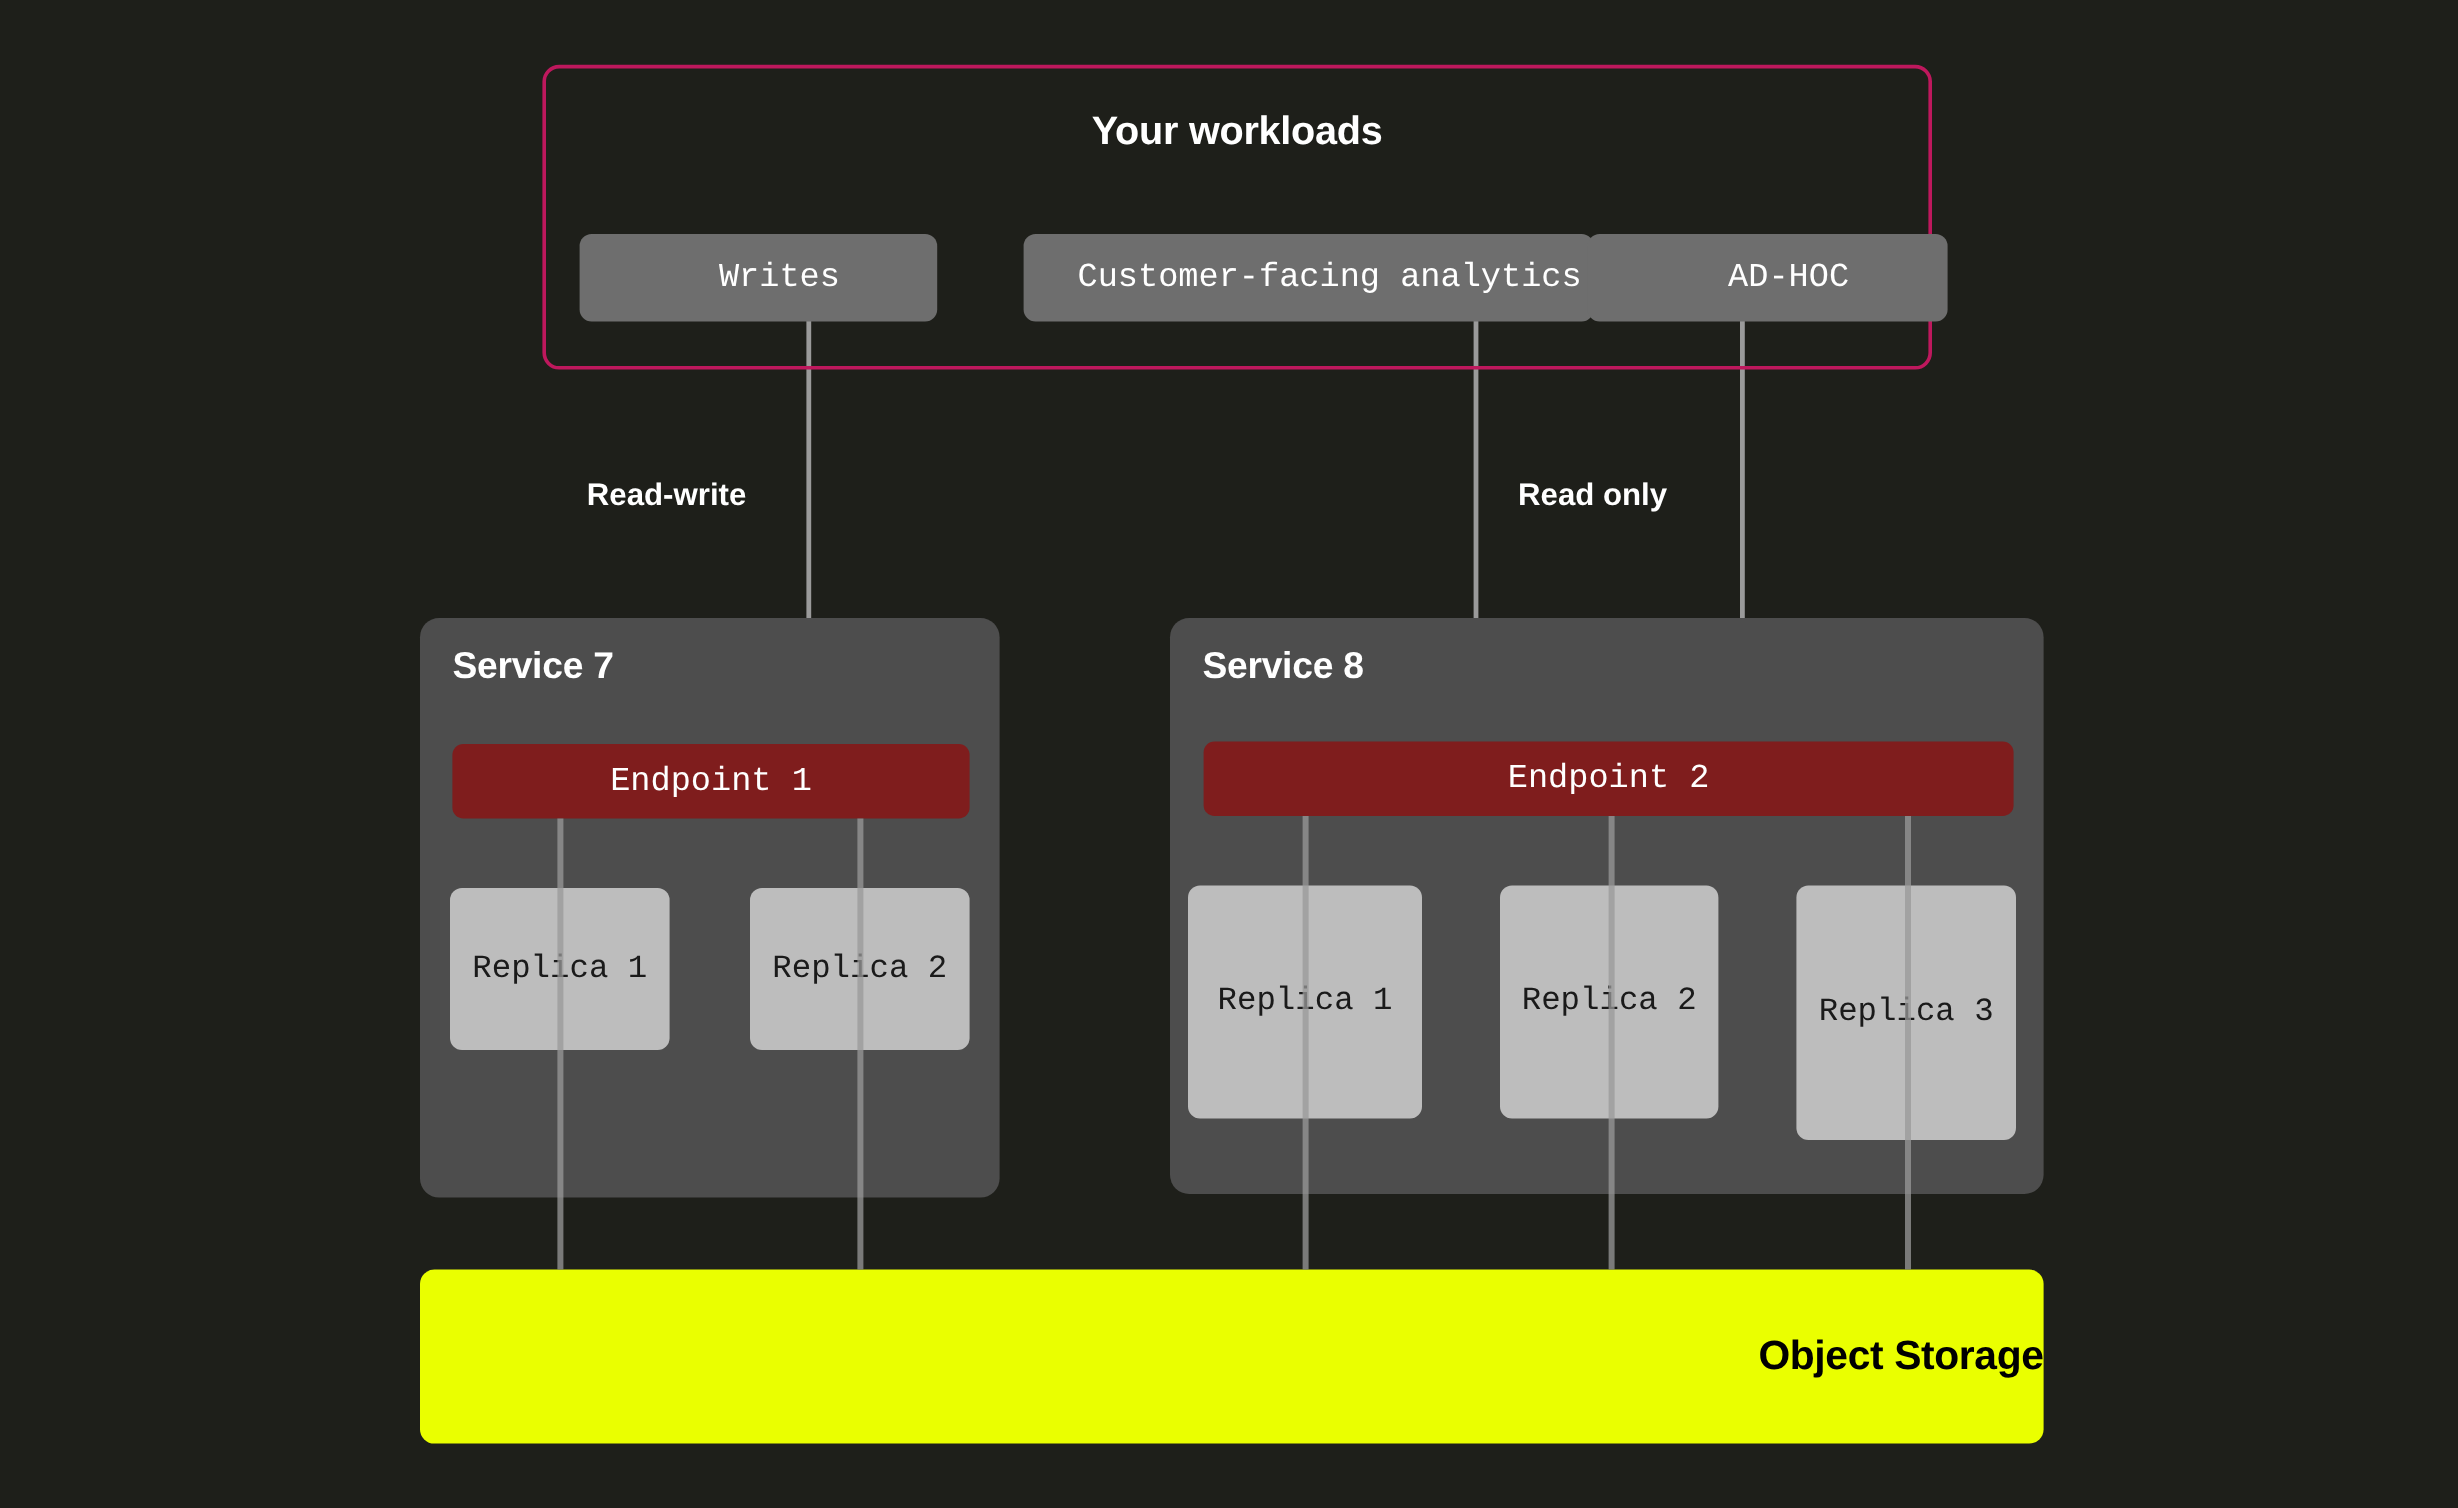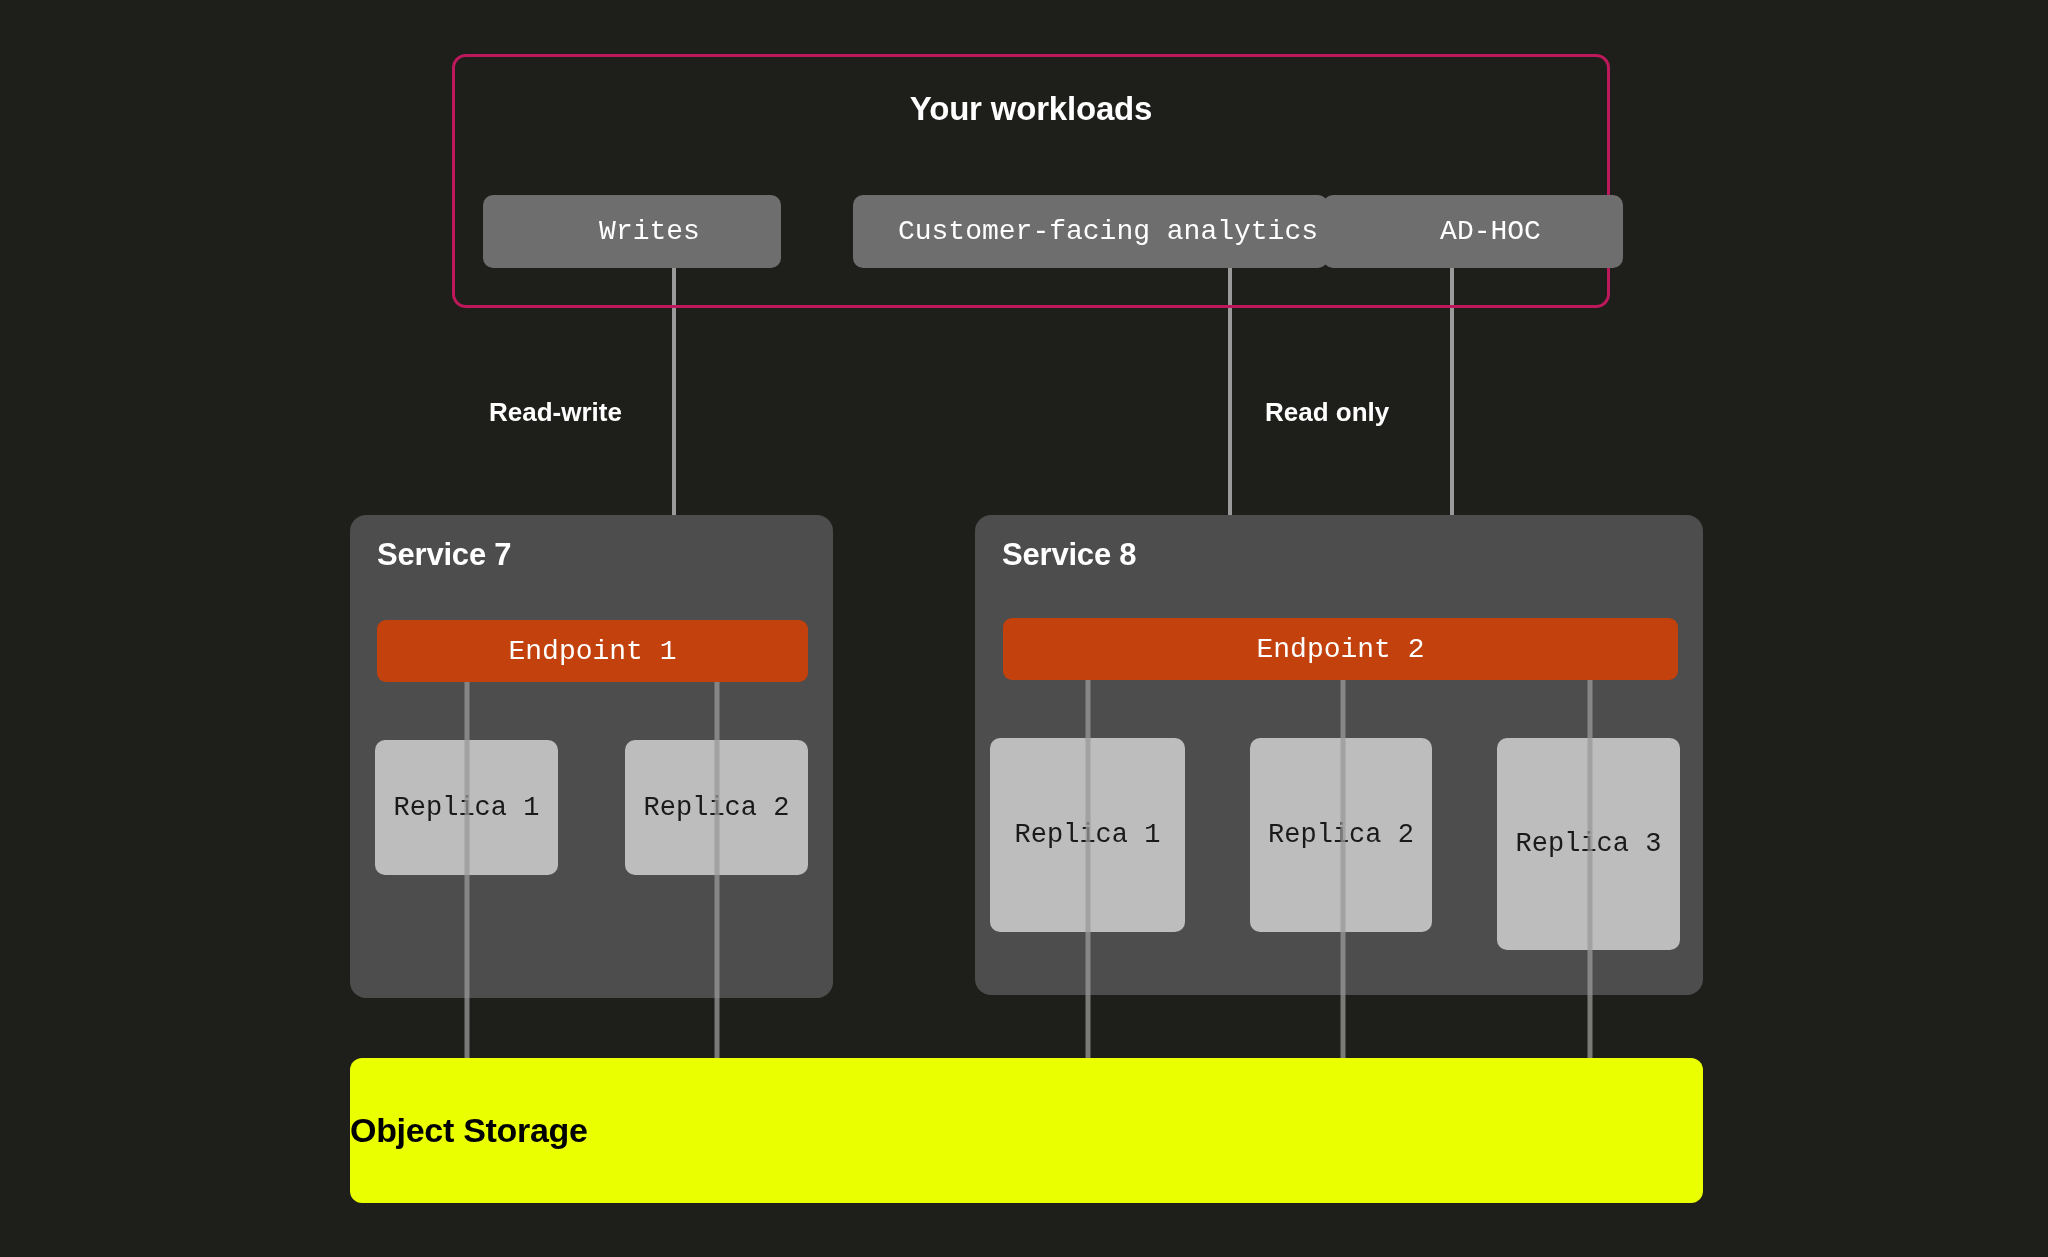--- a/index.html
+++ b/index.html
@@ -34,21 +34,21 @@
   .service{
     background:#4d4d4d;border-radius:16px;z-index:2;
   }
   #service-1{left:350px;top:515px;width:483px;height:483px;}
   #service-2{left:975px;top:515px;width:728px;height:480px;}
   .service-title{
     position:absolute;left:27px;top:22px;color:#ffffff;
     font-size:31px;font-weight:bold;letter-spacing:-0.2px;
   }
   .endpoint{
-    position:absolute;background:#c2410c;border-radius:9px;
+    position:absolute;background:#7f1d1d;border-radius:9px;
     display:flex;align-items:center;justify-content:center;
     color:#ffffff;font-family:"Liberation Mono","DejaVu Sans Mono",monospace;
     font-size:28px;
   }
   #endpoint-1{left:27px;top:105px;width:431px;height:62px;}
   #endpoint-2{left:28px;top:103px;width:675px;height:62px;}
   .replica{
     position:absolute;background:#bdbdbd;border-radius:10px;
     display:flex;align-items:center;justify-content:center;
     color:#1a1a1a;font-family:"Liberation Mono","DejaVu Sans Mono",monospace;
@@ -57,21 +57,21 @@
   #s1-r1{left:25px;top:225px;width:183px;height:135px;}
   #s1-r2{left:275px;top:225px;width:183px;height:135px;}
   #s2-r1{left:15px;top:223px;width:195px;height:194px;}
   #s2-r2{left:275px;top:223px;width:182px;height:194px;}
   #s2-r3{left:522px;top:223px;width:183px;height:212px;}
 
   
   #object-storage{
     left:350px;top:1058px;width:1353px;height:145px;
     background:#eaff00;border-radius:12px;z-index:2;
-    display:flex;align-items:center;justify-content:flex-start;
+    display:flex;align-items:center;justify-content:flex-end;
   }
   #object-storage-label{
     color:#000000;font-size:34px;font-weight:bold;letter-spacing:-0.3px;
   }
 
   
   .edge-label{
     position:absolute;color:#ffffff;font-size:26px;font-weight:bold;z-index:3;
     white-space:nowrap;
   }

